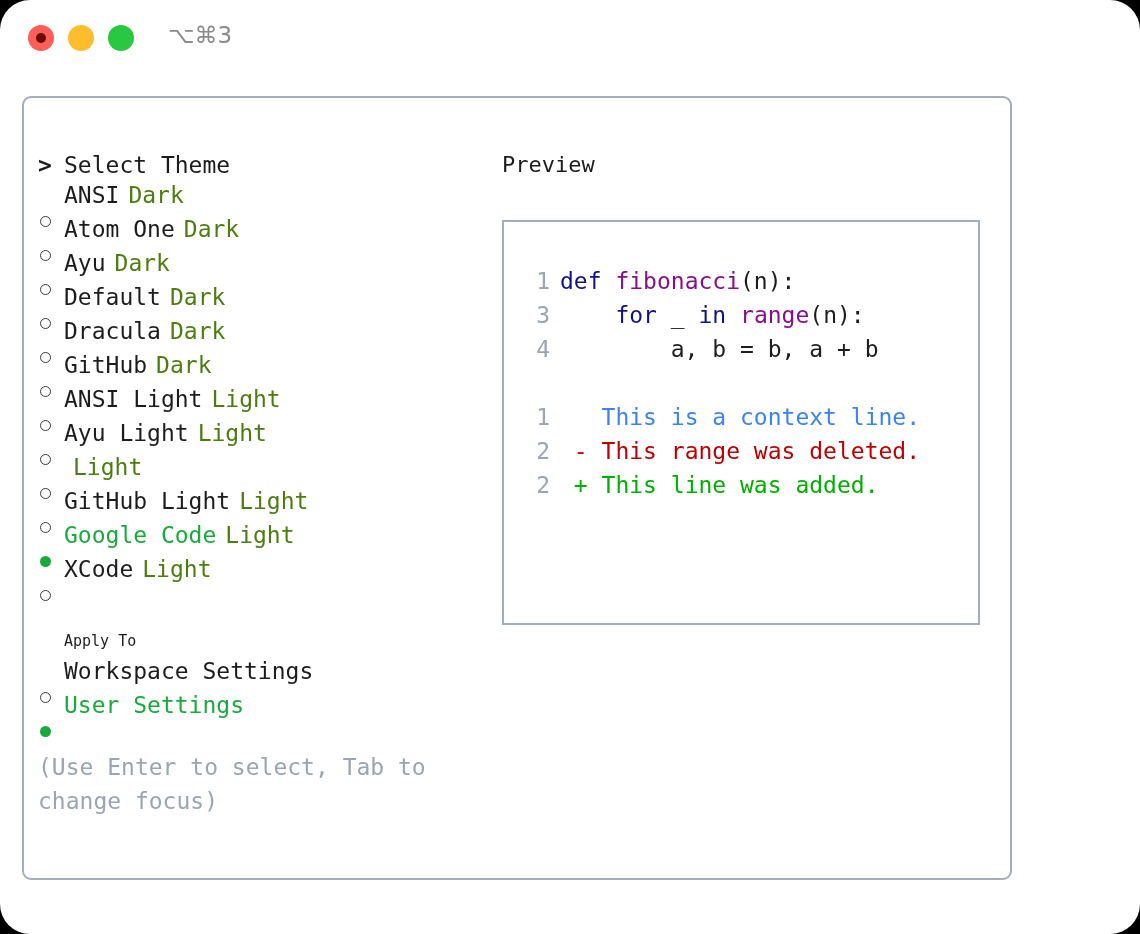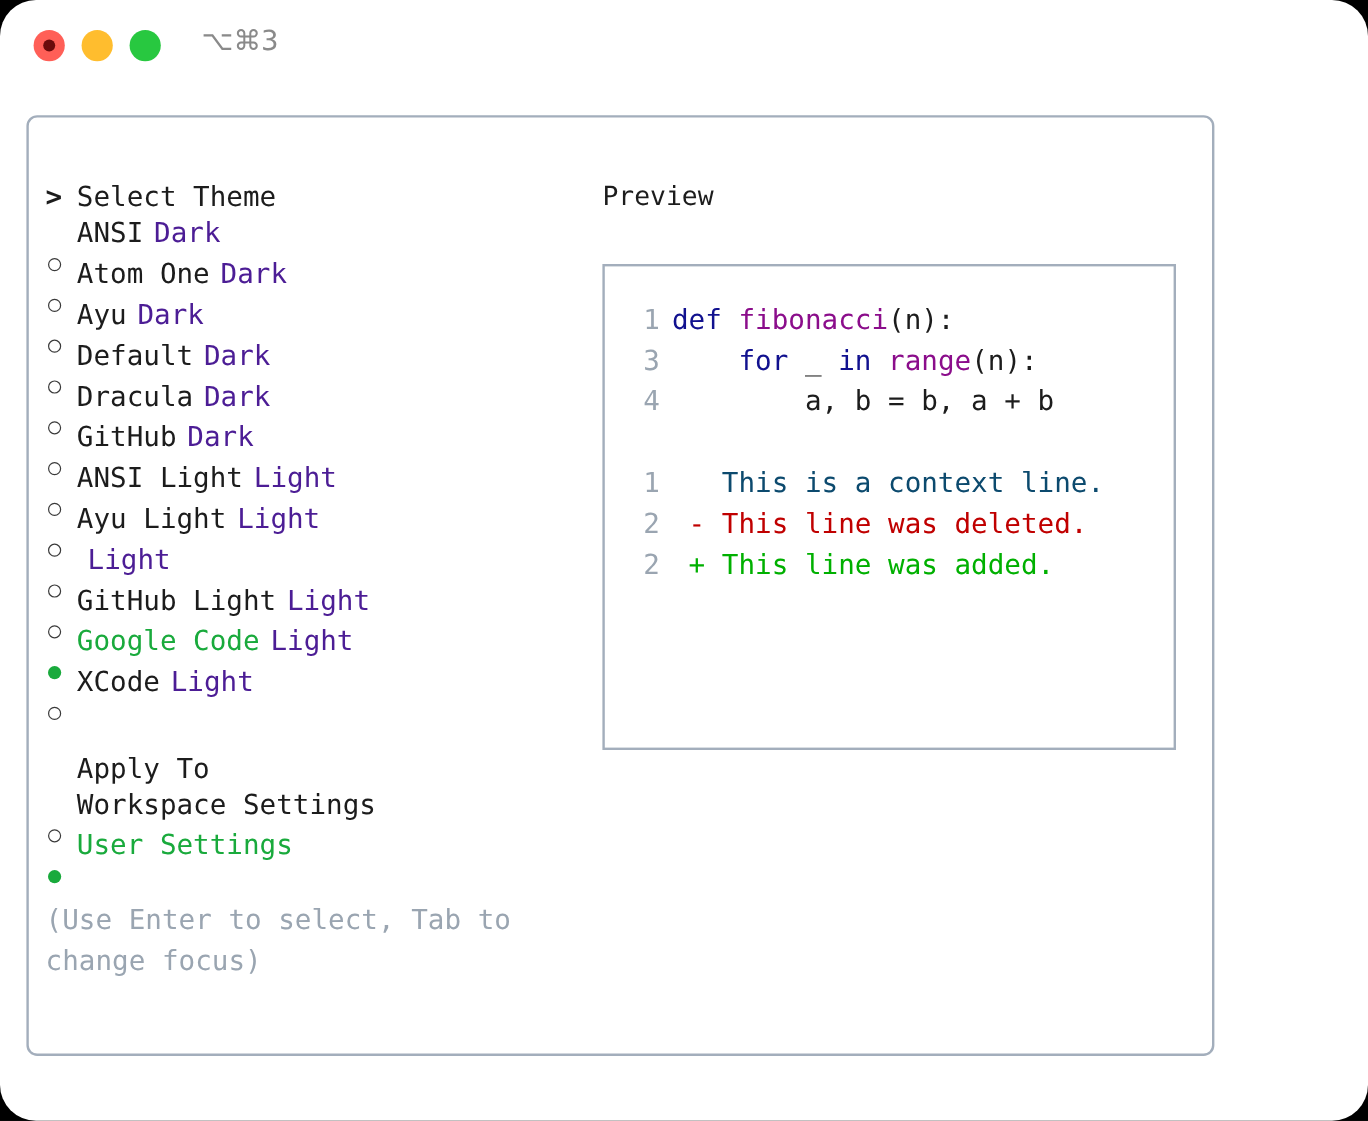--- a/index.html
+++ b/index.html
@@ -124,29 +124,29 @@
   }
   .bullet-filled { background: #19aa3c; }
   .bullet-hollow { border: 1.6px solid #3a3a3a; background: transparent; }
 
   .header-row .marker { font-weight: bold; }
   .header-row .label  { font-weight: normal; }
 
   .label { color: #1c1c1c; }
   .label.sel { color: #19aa3c; }
   .badge {
-    color: #4c1d95;
+    color: #4d7c0f;
     margin-left: 9px;
   }
 
   .section-gap { height: 34px; }
 
   .section-head {
     height: 34px;
-    font-size: 23px;
+    font-size: 15px;
     color: #1c1c1c;
     padding-left: 26px;
     line-height: 34px;
   }
 
   .hint {
     margin-top: 24px;
     font-size: 23px;
     line-height: 34px;
     color: #9aa5b1;
@@ -165,21 +165,21 @@
     color: #1c1c1c;
     line-height: 34px;
     margin-bottom: 38px;
   }
   .preview-box {
     border: 2px solid #a3aebc;
     box-sizing: border-box;
     width: 478px;
     height: 405px;
     background: #ffffff;
-    padding: 28px 0 0 18px;
+    padding: 42px 0 0 18px;
   }
 
   .code-line {
     font-size: 23px;
     line-height: 34px;
     white-space: pre;
     color: #1c1c1c;
   }
   .lineno {
     display: inline-block;
@@ -188,21 +188,21 @@
     text-align: right;
     margin-right: 10px;
   }
   .blank-line { height: 34px; }
 
   .tok-kw    { color: #11118f; }
   .tok-fn    { color: #8b0d8b; }
   .tok-num   { color: #0f7b7b; }
   .tok-plain { color: #1c1c1c; }
 
-  .diff-ctx { color: #0c4a6e; }
+  .diff-ctx { color: #3b82f6; }
   .diff-del { color: #c00000; }
   .diff-add { color: #00b000; }
 </style>
 </head>
 <body>
 
 <div class="window">
 
   <div class="titlebar">
     <div class="dots">
@@ -255,21 +255,21 @@
 
         <div class="preview-box">
           <div id="code-block">
               <div class="code-line"><span class="lineno">1</span><span class="tok-kw">def </span><span class="tok-fn">fibonacci</span><span class="tok-plain">(n):</span></div>
               <div class="code-line"><span class="lineno">3</span><span class="tok-plain">    </span><span class="tok-kw">for</span><span class="tok-plain"> _ </span><span class="tok-kw">in</span><span class="tok-plain"> </span><span class="tok-fn">range</span><span class="tok-plain">(n):</span></div>
               <div class="code-line"><span class="lineno">4</span><span class="tok-plain">        a, b = b, a + b</span></div>
             </div>
           <div class="blank-line"></div>
           <div id="diff-block">
               <div class="code-line"><span class="lineno">1</span><span class="diff-ctx">   </span><span class="diff-ctx">This is a context line.</span></div>
-              <div class="code-line"><span class="lineno">2</span><span class="diff-del"> - </span><span class="diff-del">This line was deleted.</span></div>
+              <div class="code-line"><span class="lineno">2</span><span class="diff-del"> - </span><span class="diff-del">This range was deleted.</span></div>
               <div class="code-line"><span class="lineno">2</span><span class="diff-add"> + </span><span class="diff-add">This line was added.</span></div>
             </div>
         </div>
       </div>
 
     </div>
   </div>
 </div>
 
 </body></html>

